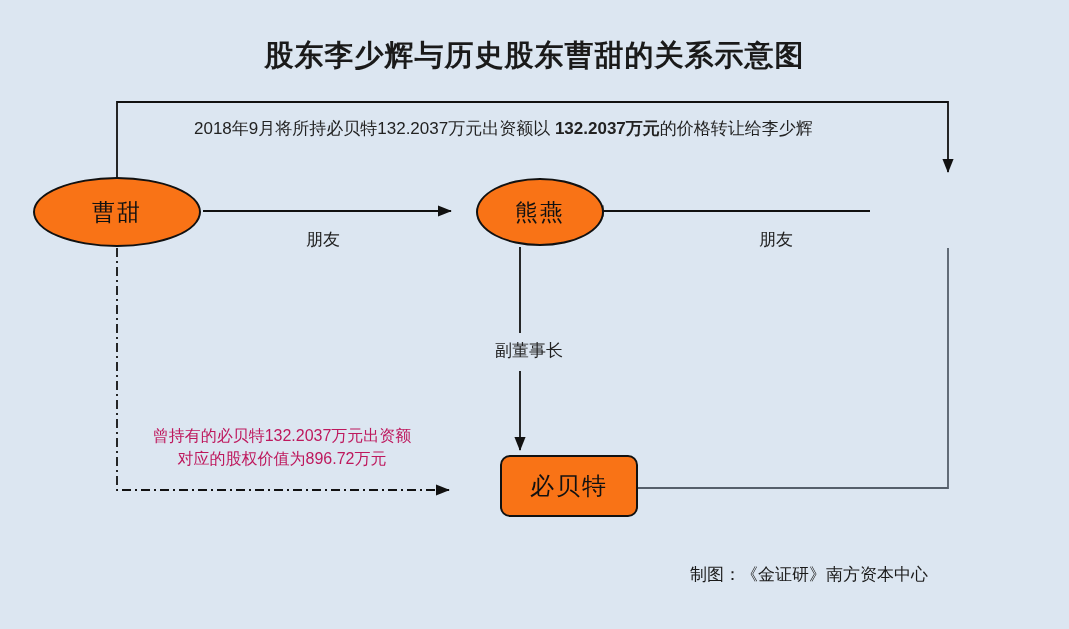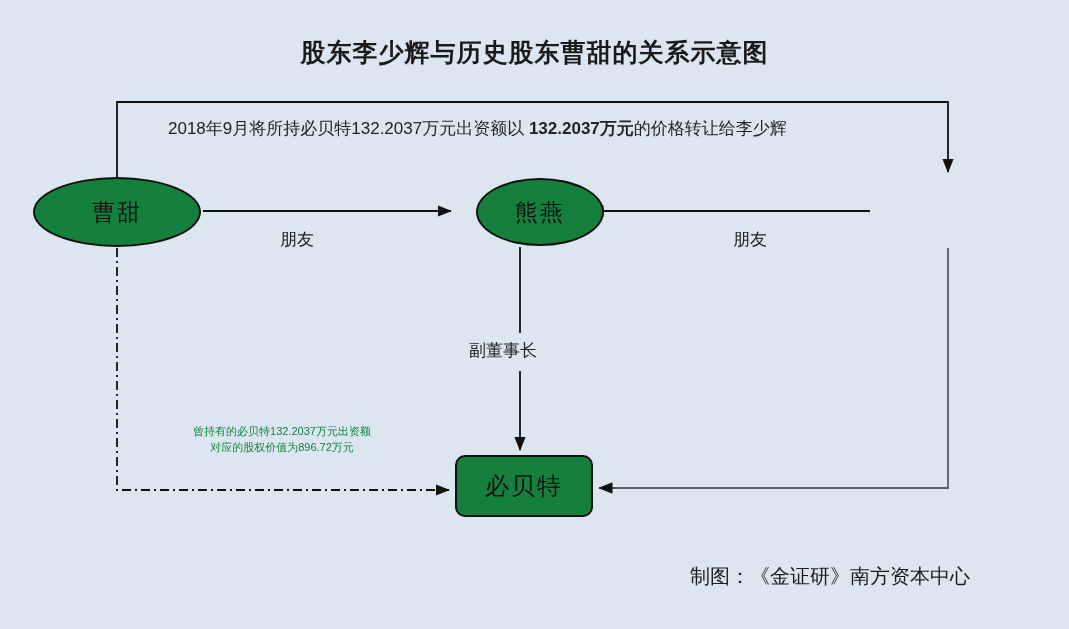--- a/index.html
+++ b/index.html
@@ -25,79 +25,81 @@
     top: 0;
     width: 1069px;
     height: 629px;
   }
   .title {
     position: absolute;
     left: 0;
     top: 36px;
     width: 1069px;
     text-align: center;
-    font-size: 25px;
+    font-size: 29px;
     font-weight: bold;
     letter-spacing: 1px;
   }
   .node {
     position: absolute;
-    background: #15803d;
+    background: #f97316;
     display: flex;
     align-items: center;
     justify-content: center;
     font-size: 23px;
     color: #111;
     letter-spacing: 2px;
     box-sizing: border-box;
   }
   .node.ellipse {
     border: 2.5px solid #111;
     border-radius: 50%;
   }
   .node.box {
     border: 2.5px solid #111;
     border-radius: 10px;
+    margin-left: 45px;
   }
   #node-caotian  { left: 33px;  top: 177px; width: 168px; height: 70px; }
   #node-xiongyan { left: 476px; top: 178px; width: 128px; height: 68px; }
   #node-lishaohui{ left: 872px; top: 177px; width: 152px; height: 70px; }
   #node-bibeite  { left: 455px; top: 455px; width: 138px; height: 62px; font-size: 24px; }
 
   .edge-label {
     position: absolute;
     font-size: 16px;
     color: #222;
     white-space: nowrap;
+    margin-left: 26px;
   }
   #label-top {
     left: 168px; top: 117px;
     font-size: 17px;
   }
   #label-top b { font-weight: bold; }
   #label-friend-left  { left: 280px; top: 228px; font-size: 17px; }
   #label-friend-right { left: 733px; top: 228px; font-size: 17px; }
   #label-vicechair    { left: 469px; top: 339px; font-size: 17px; }
 
   .multiline-label {
     position: absolute;
     text-align: center;
     line-height: 1.45;
-    font-size: 11px;
-    color: #15803d;
+    font-size: 16px;
+    color: #be185d;
   }
   #label-left-block  { left: 112px; top: 424px; width: 340px; }
   #label-right-block { left: 610px; top: 424px; width: 300px; }
   .multiline-label .strong { font-weight: normal; }
 
   #credit {
     position: absolute;
     left: 690px;
     top: 563px;
-    font-size: 20px;
+    font-size: 17px;
     color: #1a1a1a;
     white-space: nowrap;
   }
 </style>
 </head>
 <body>
 
 <div id="canvas">
 
   <svg class="edges" viewBox="0 0 1069 629" xmlns="http://www.w3.org/2000/svg">

